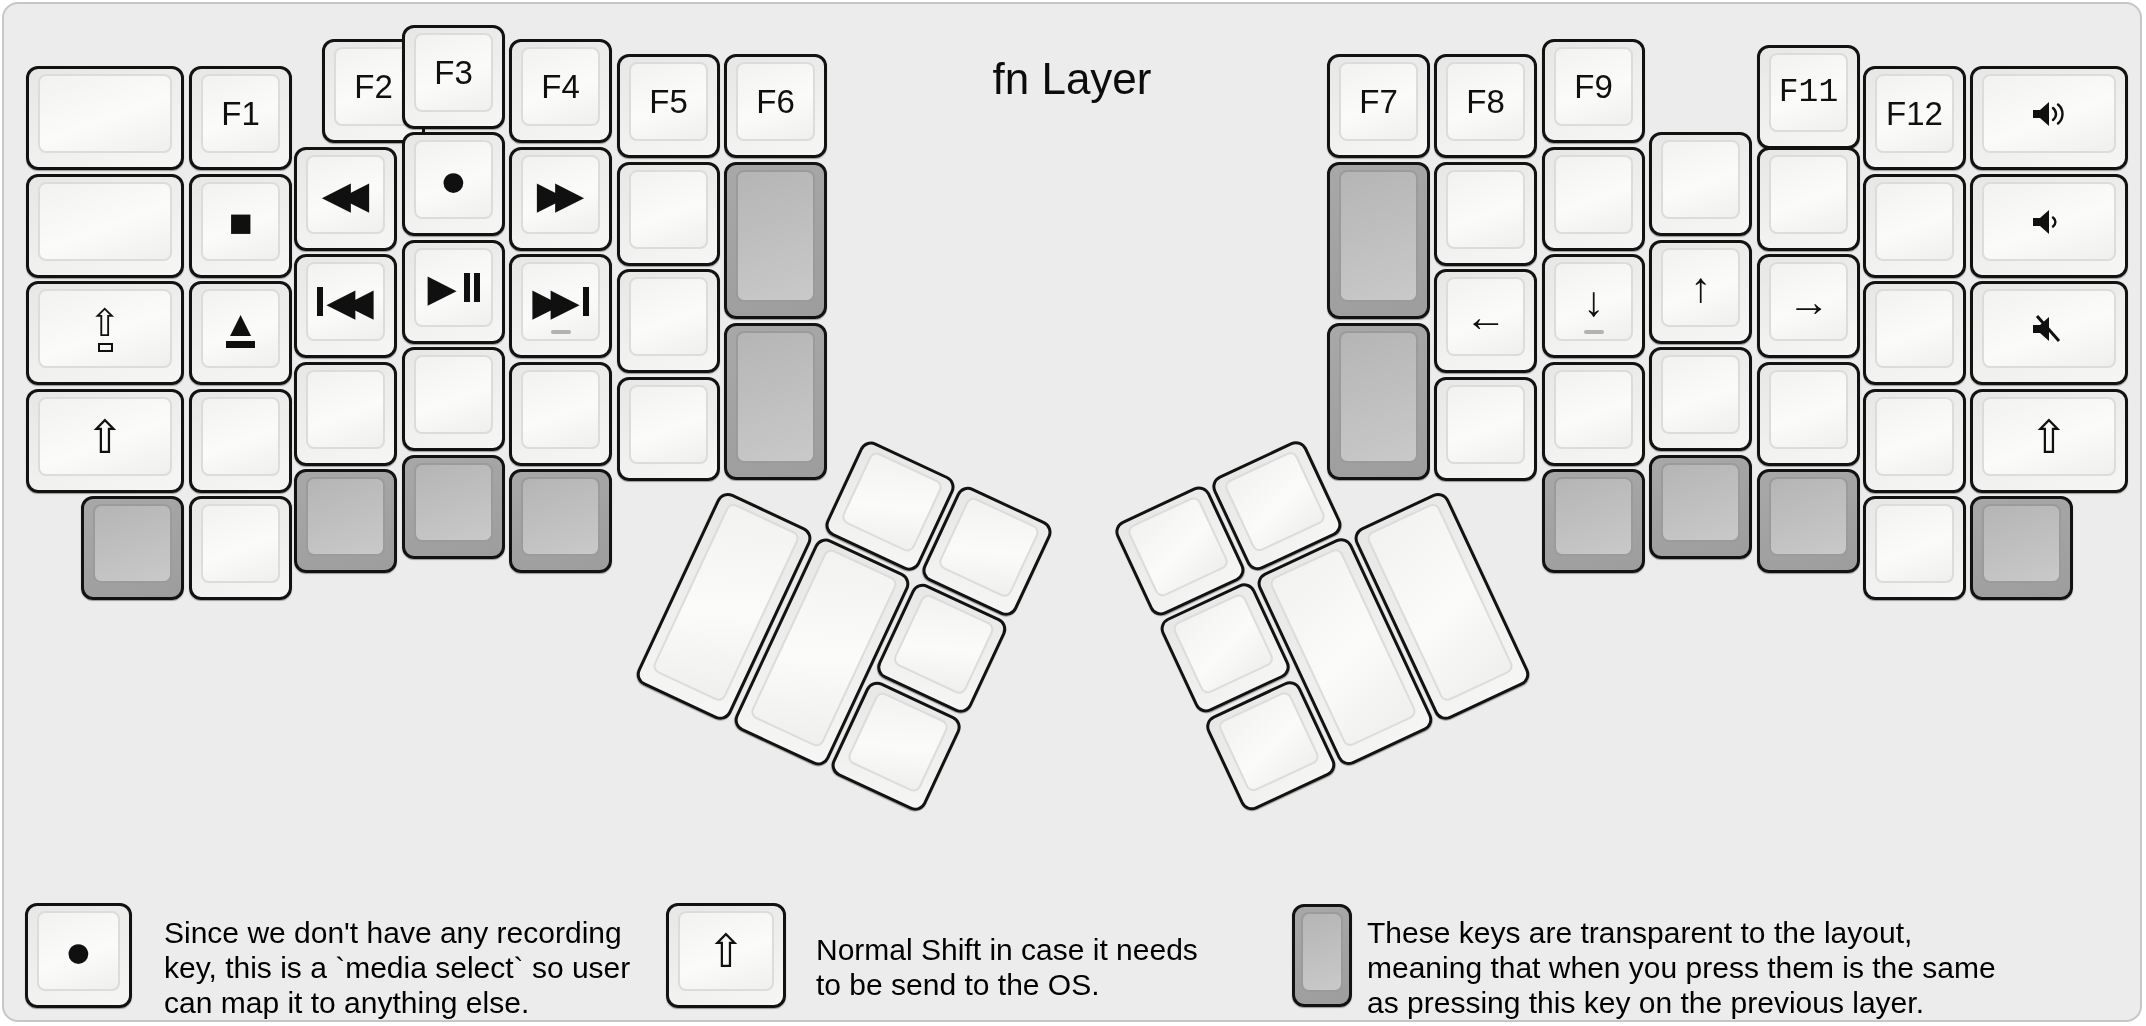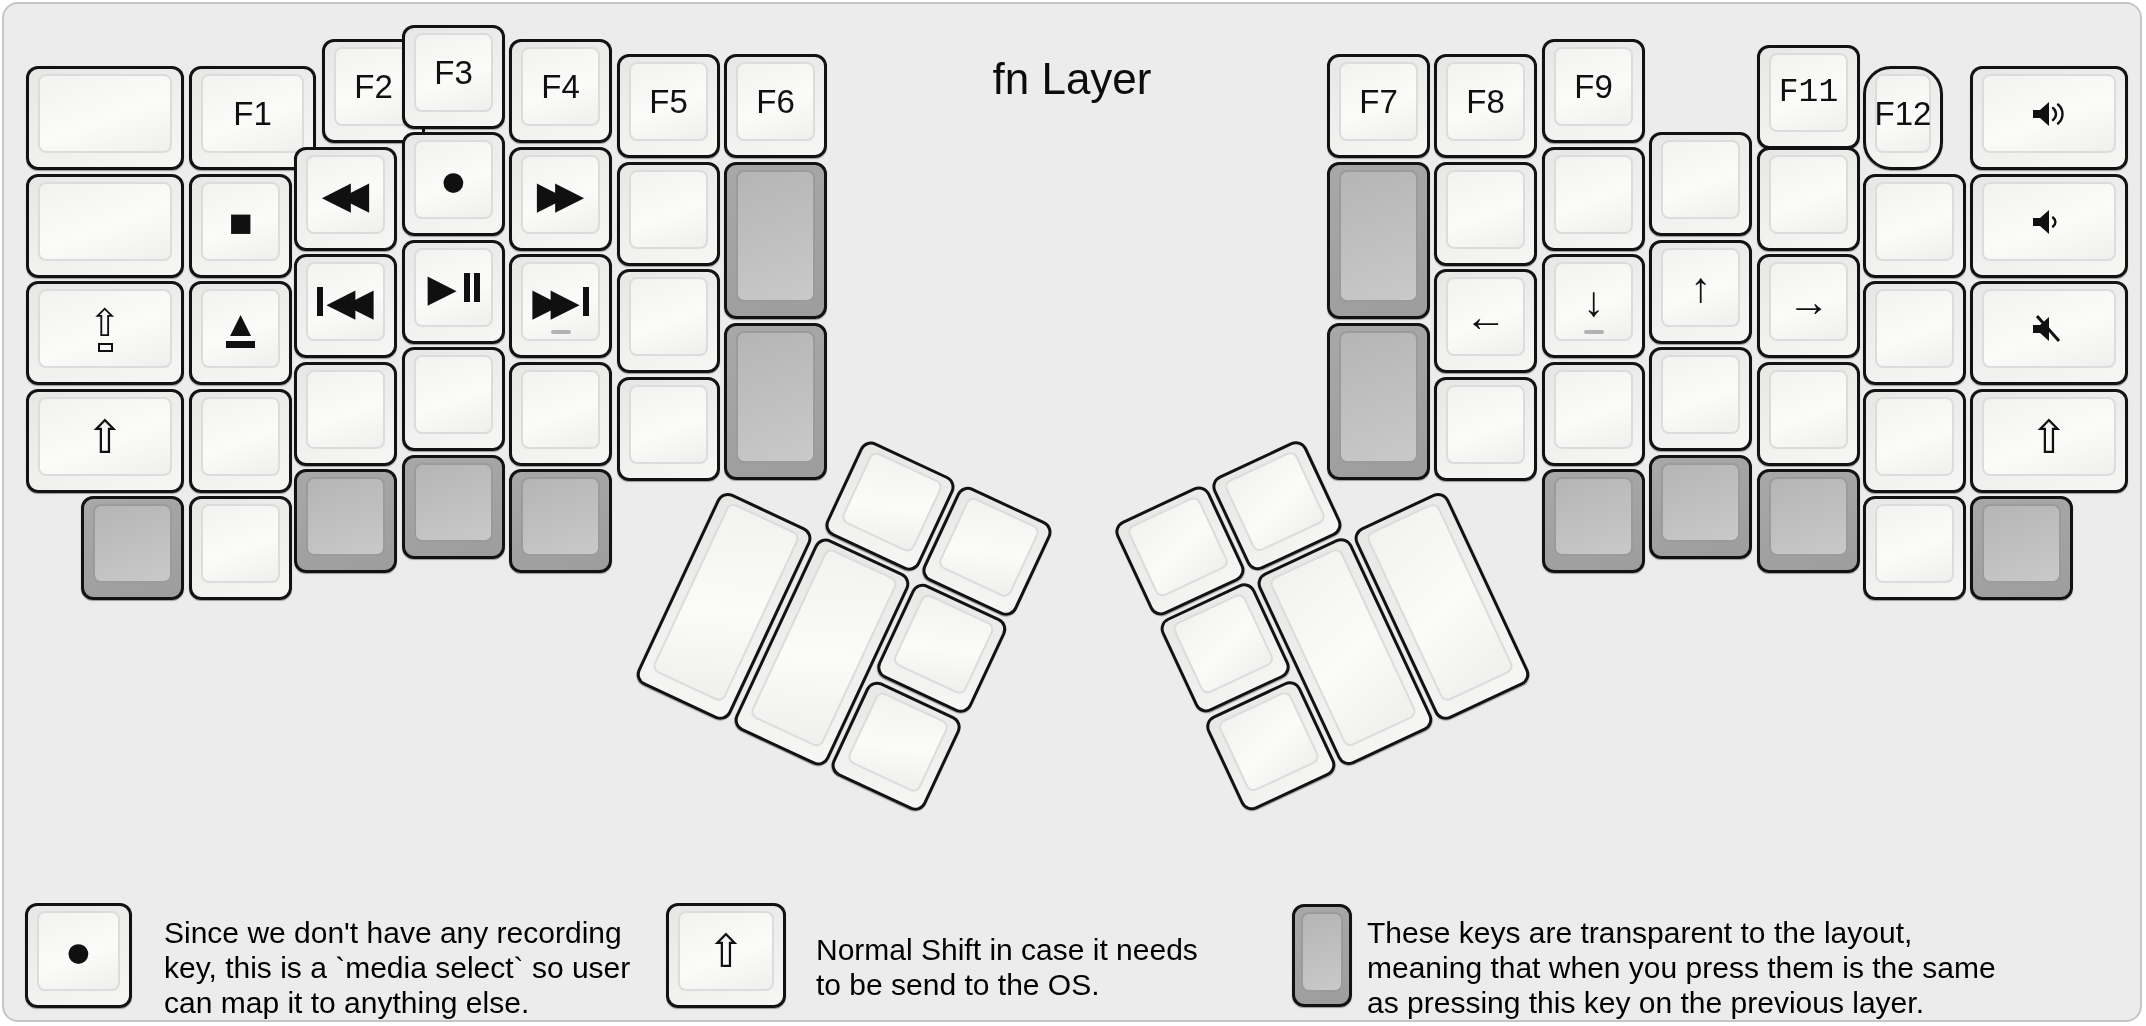--- a/index.html
+++ b/index.html
@@ -63,21 +63,21 @@
             <span class="kcaps">⇧</span>
             <div class="capsbar"></div>
           </div>
         </div>
       </div>
       <div class="key white" style="left: 22px; top: 385px; width: 158px; height: 104px;">
         <div class="keytop">
           <span class="kshift">⇧</span>
         </div>
       </div>
-      <div class="key white" style="left: 185px; top: 62px; width: 127px; height: 104px;">
+      <div class="key white" style="left: 185px; top: 62px; width: 103px; height: 104px;">
         <div class="keytop">
           <span class="klabel">F1</span>
         </div>
       </div>
       <div class="key white" style="left: 185px; top: 170px; width: 103px; height: 104px;">
         <div class="keytop">
           <span class="kstop">■</span>
         </div>
       </div>
       <div class="key white" style="left: 185px; top: 277px; width: 103px; height: 104px;">
@@ -277,21 +277,21 @@
         <div class="keytop">
           <span class="karrow">→</span>
         </div>
       </div>
       <div class="key white" style="left: 1753px; top: 358px; width: 103px; height: 104px;">
         <div class="keytop"></div>
       </div>
       <div class="key gray" style="left: 1753px; top: 465px; width: 103px; height: 104px;">
         <div class="keytop"></div>
       </div>
-      <div class="key white" style="left: 1859px; top: 62px; width: 80px; height: 104px; border-radius: 28px;">
+      <div class="key white" style="left: 1859px; top: 62px; width: 103px; height: 104px;">
         <div class="keytop">
           <span class="klabel">F12</span>
         </div>
       </div>
       <div class="key white" style="left: 1859px; top: 170px; width: 103px; height: 104px;">
         <div class="keytop"></div>
       </div>
       <div class="key white" style="left: 1859px; top: 277px; width: 103px; height: 104px;">
         <div class="keytop"></div>
       </div>

